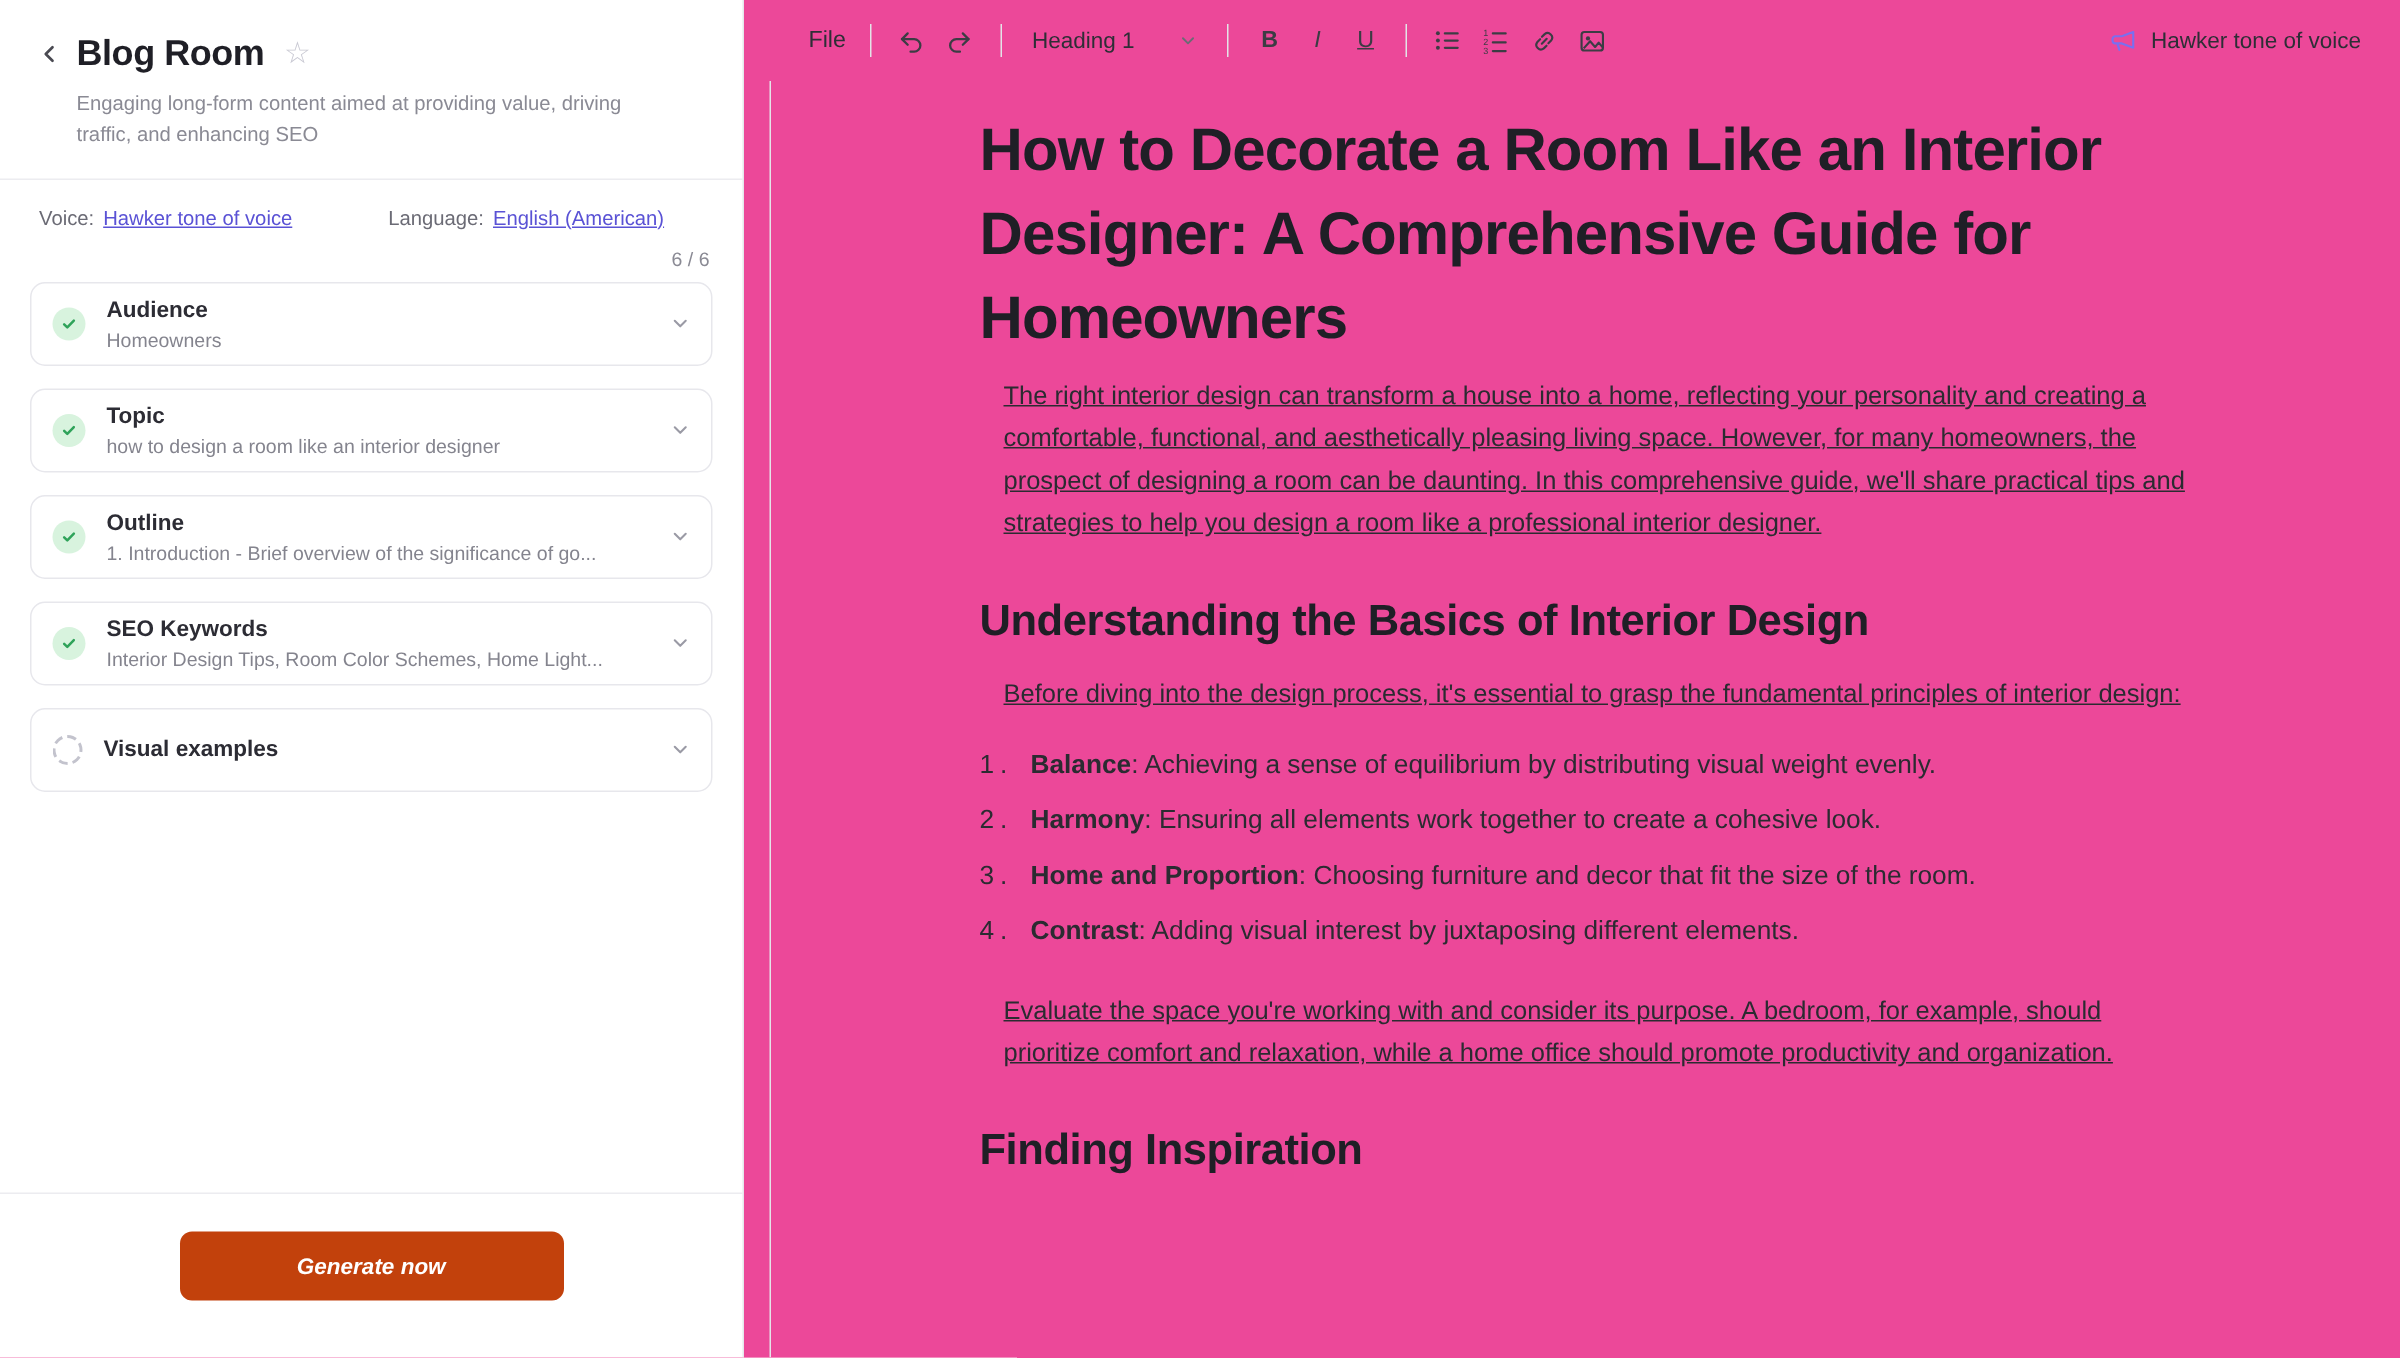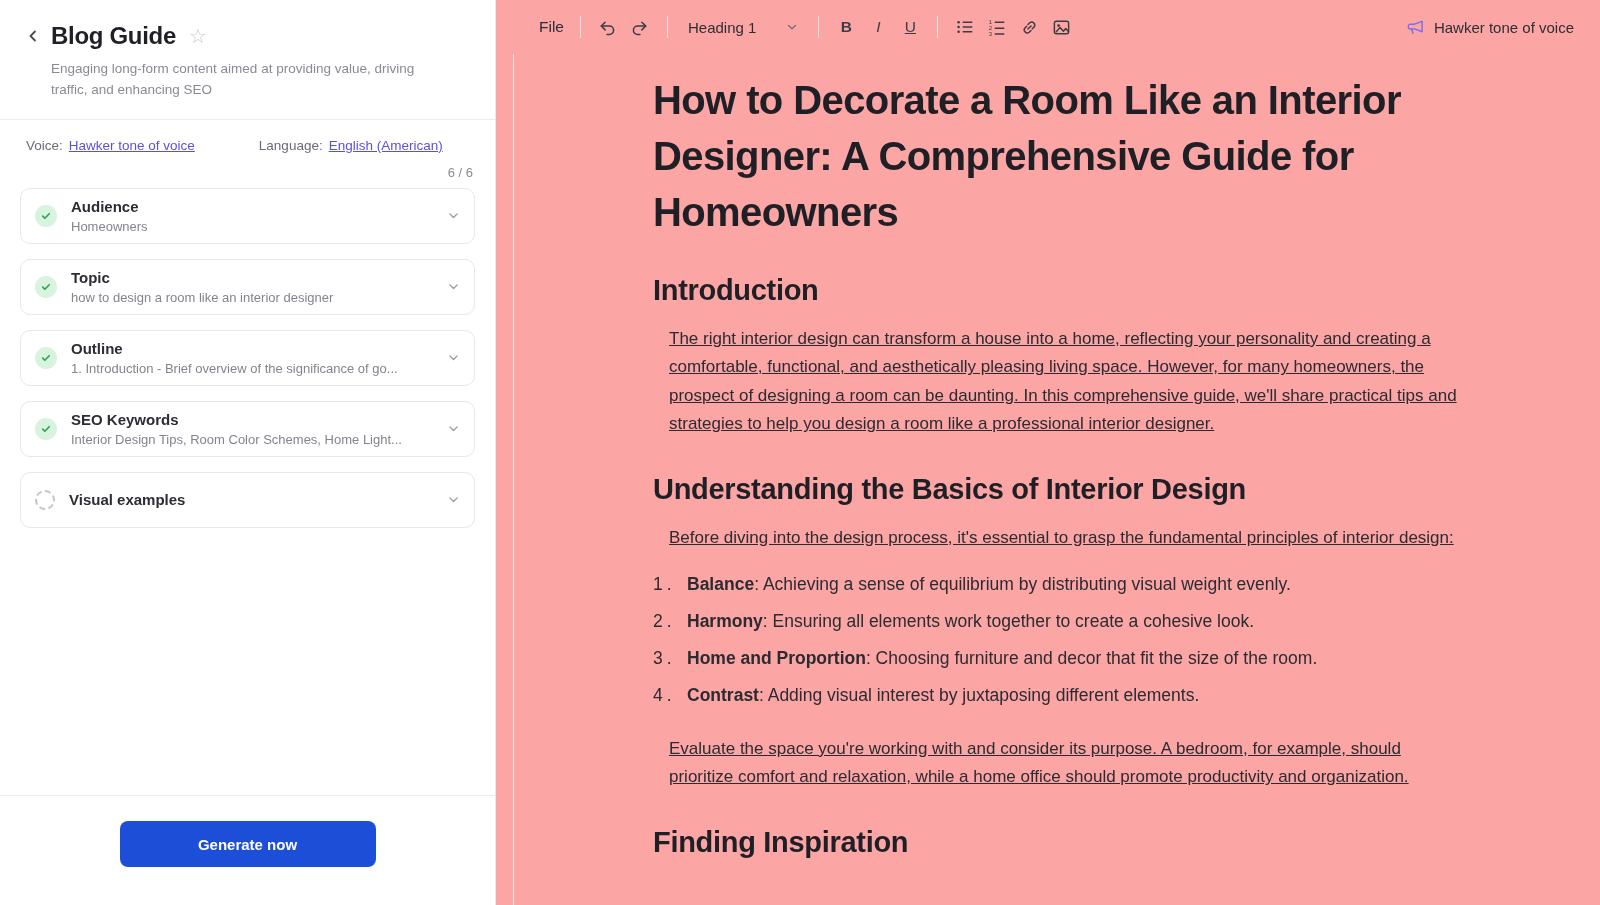--- a/index.html
+++ b/index.html
@@ -32,25 +32,25 @@
   .check-circle { width:22px; height:22px; border-radius:50%; background:#d8f3de;
                   display:flex; align-items:center; justify-content:center; flex:0 0 22px; }
   .pending-circle { width:20px; height:20px; border-radius:50%; border:2px dashed #c3c3cd; flex:0 0 20px; }
   .card-body { flex:1; min-width:0; }
   .card-title { font-size:15px; font-weight:700; color:#2c2c34; }
   .card-sub { font-size:13px; color:#84848e; margin-top:4px; white-space:nowrap; overflow:hidden; text-overflow:ellipsis; }
   .card-sub:empty { display:none; }
   .chev { flex:0 0 14px; display:flex; align-items:center; justify-content:center; }
 
   .sidebar-footer { border-top:1px solid #ececf0; padding:25px 0 0; display:flex; justify-content:center; height:110px; }
-  .generate-btn { width:256px; height:46px; background:#1d4ed8; color:#fff; border:none; border-radius:8px;
-                  font-size:15px; font-weight:700; cursor:pointer; font-family:inherit; }
+  .generate-btn { width:256px; height:46px; background:#c2410c; color:#fff; border:none; border-radius:8px;
+                  font-size:15px; font-weight:700; cursor:pointer; font-family:inherit;font-style:italic; }
 
   
-  .editor { flex:1; display:flex; flex-direction:column; min-width:0; background:#fca5a5; }
+  .editor { flex:1; display:flex; flex-direction:column; min-width:0; background:#ec4899; }
   .toolbar { height:54px; flex:0 0 54px; display:flex; align-items:center; padding:0 26px 0 39px; }
   .tb-sep { width:1px; height:22px; background:#e3e3e8; margin:0 12px; flex:0 0 1px; }
   .tb-btn { display:flex; align-items:center; justify-content:center; min-width:30px; height:30px;
             border-radius:6px; color:#3c3c44; font-size:15.5px; cursor:pointer; }
   .tb-btn + .tb-btn { margin-left:2px; }
   .file-btn { padding:0 4px; color:#2e2e36; }
   .heading-select { display:flex; align-items:center; gap:30px; font-size:15px; color:#2e2e36; padding:0 8px; cursor:pointer; height:30px; }
   .tb-bold { font-weight:700; }
   .tb-italic { font-style:italic; }
   .tb-underline { text-decoration:underline; }
@@ -74,21 +74,21 @@
 <div class="app">
 
   <aside class="sidebar">
     <div class="sidebar-header">
       <div class="header-row">
         <span class="back-btn">
           <svg width="16" height="16" viewBox="0 0 16 16">
             <path d="M10 3.5L5.5 8l4.5 4.5" fill="none" stroke="#4a4a52" stroke-width="1.8" stroke-linecap="round" stroke-linejoin="round"></path>
           </svg>
         </span>
-        <span class="sidebar-title">Blog Guide</span>
+        <span class="sidebar-title">Blog Room</span>
         <span class="star">☆</span>
       </div>
       <p class="sidebar-desc">Engaging long-form content aimed at providing value, driving traffic, and enhancing SEO</p>
     </div>
 
     <div class="meta-row">
       <span class="meta-group">
         <span>Voice:</span>
         <a class="meta-link">Hawker tone of voice</a>
       </span>
@@ -266,21 +266,20 @@
           <path d="M17 3.5v11l-8-3H4.5A2 2 0 0 1 2.5 9.5v-1a2 2 0 0 1 2-2H9l8-3z" fill="none" stroke="#7a6ff0" stroke-width="1.5" stroke-linejoin="round"></path>
           <path d="M6 12l1.3 4" fill="none" stroke="#7a6ff0" stroke-width="1.5" stroke-linecap="round"></path>
         </svg>
         <span>Hawker tone of voice</span>
       </span>
     </div>
 
     <div class="canvas doc">
       <h1 class="doc-title">How to Decorate a Room Like an Interior Designer: A Comprehensive Guide for Homeowners</h1>
 
-      <h2>Introduction</h2>
       <p>The right interior design can transform a house into a home, reflecting your personality and creating a comfortable, functional, and aesthetically pleasing living space. However, for many homeowners, the prospect of designing a room can be daunting. In this comprehensive guide, we'll share practical tips and strategies to help you design a room like a professional interior designer.</p>
 
       <h2>Understanding the Basics of Interior Design</h2>
       <p>Before diving into the design process, it's essential to grasp the fundamental principles of interior design:</p>
 
       <ol>
         <li>
           <span class="num">1.</span>
           <span class="li-text"><b>Balance</b><span>: Achieving a sense of equilibrium by distributing visual weight evenly.</span></span>
         </li>

